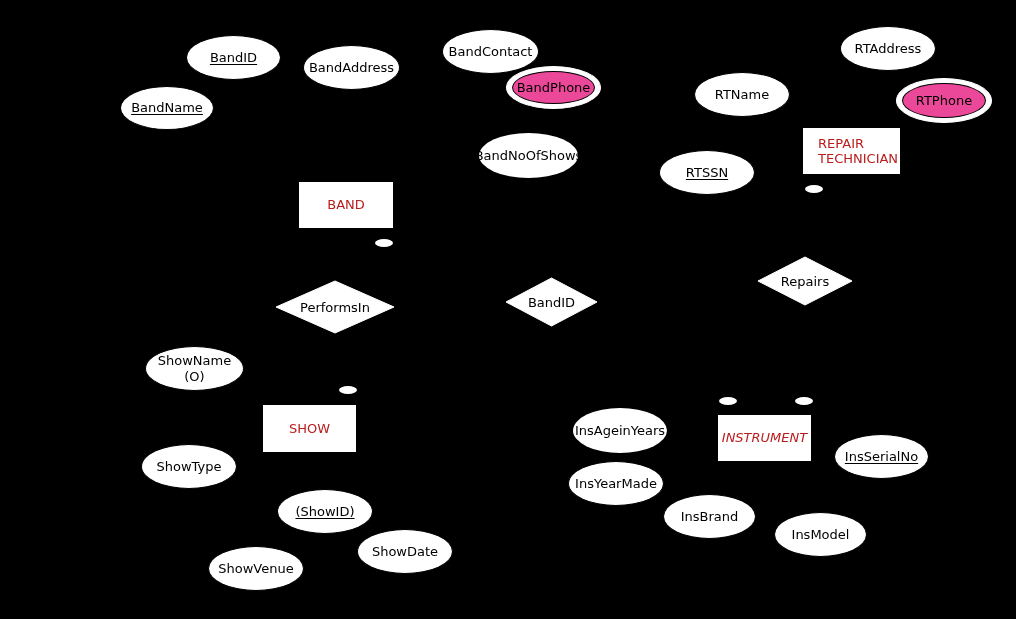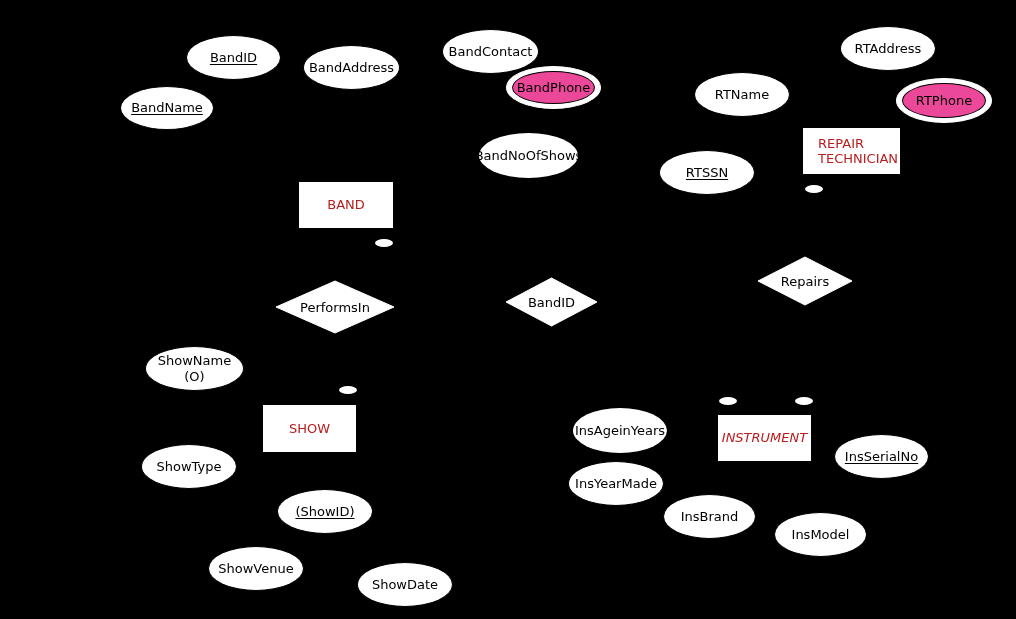--- a/index.html
+++ b/index.html
@@ -148,21 +148,21 @@
     </div>
     <div class="node ellipse" style="left: 141px; top: 444px; width: 96px; height: 45px;">
       <span>ShowType</span>
     </div>
     <div class="node ellipse" style="left: 277px; top: 489px; width: 96px; height: 45px;">
       <span class="key-underline">(ShowID)</span>
     </div>
     <div class="node ellipse" style="left: 208px; top: 546px; width: 96px; height: 45px;">
       <span>ShowVenue</span>
     </div>
-    <div class="node ellipse" style="left: 357px; top: 562px; width: 96px; height: 45px;">
+    <div class="node ellipse" style="left: 357px; top: 529px; width: 96px; height: 45px;">
       <span>ShowDate</span>
     </div>
     <div class="node ellipse derived" style="left: 573px; top: 408px; width: 94px; height: 45px;">
       <span>InsAgeinYears</span>
     </div>
     <div class="node ellipse" style="left: 568px; top: 461px; width: 96px; height: 45px;">
       <span>InsYearMade</span>
     </div>
     <div class="node ellipse" style="left: 663px; top: 494px; width: 93px; height: 45px;">
       <span>InsBrand</span>

